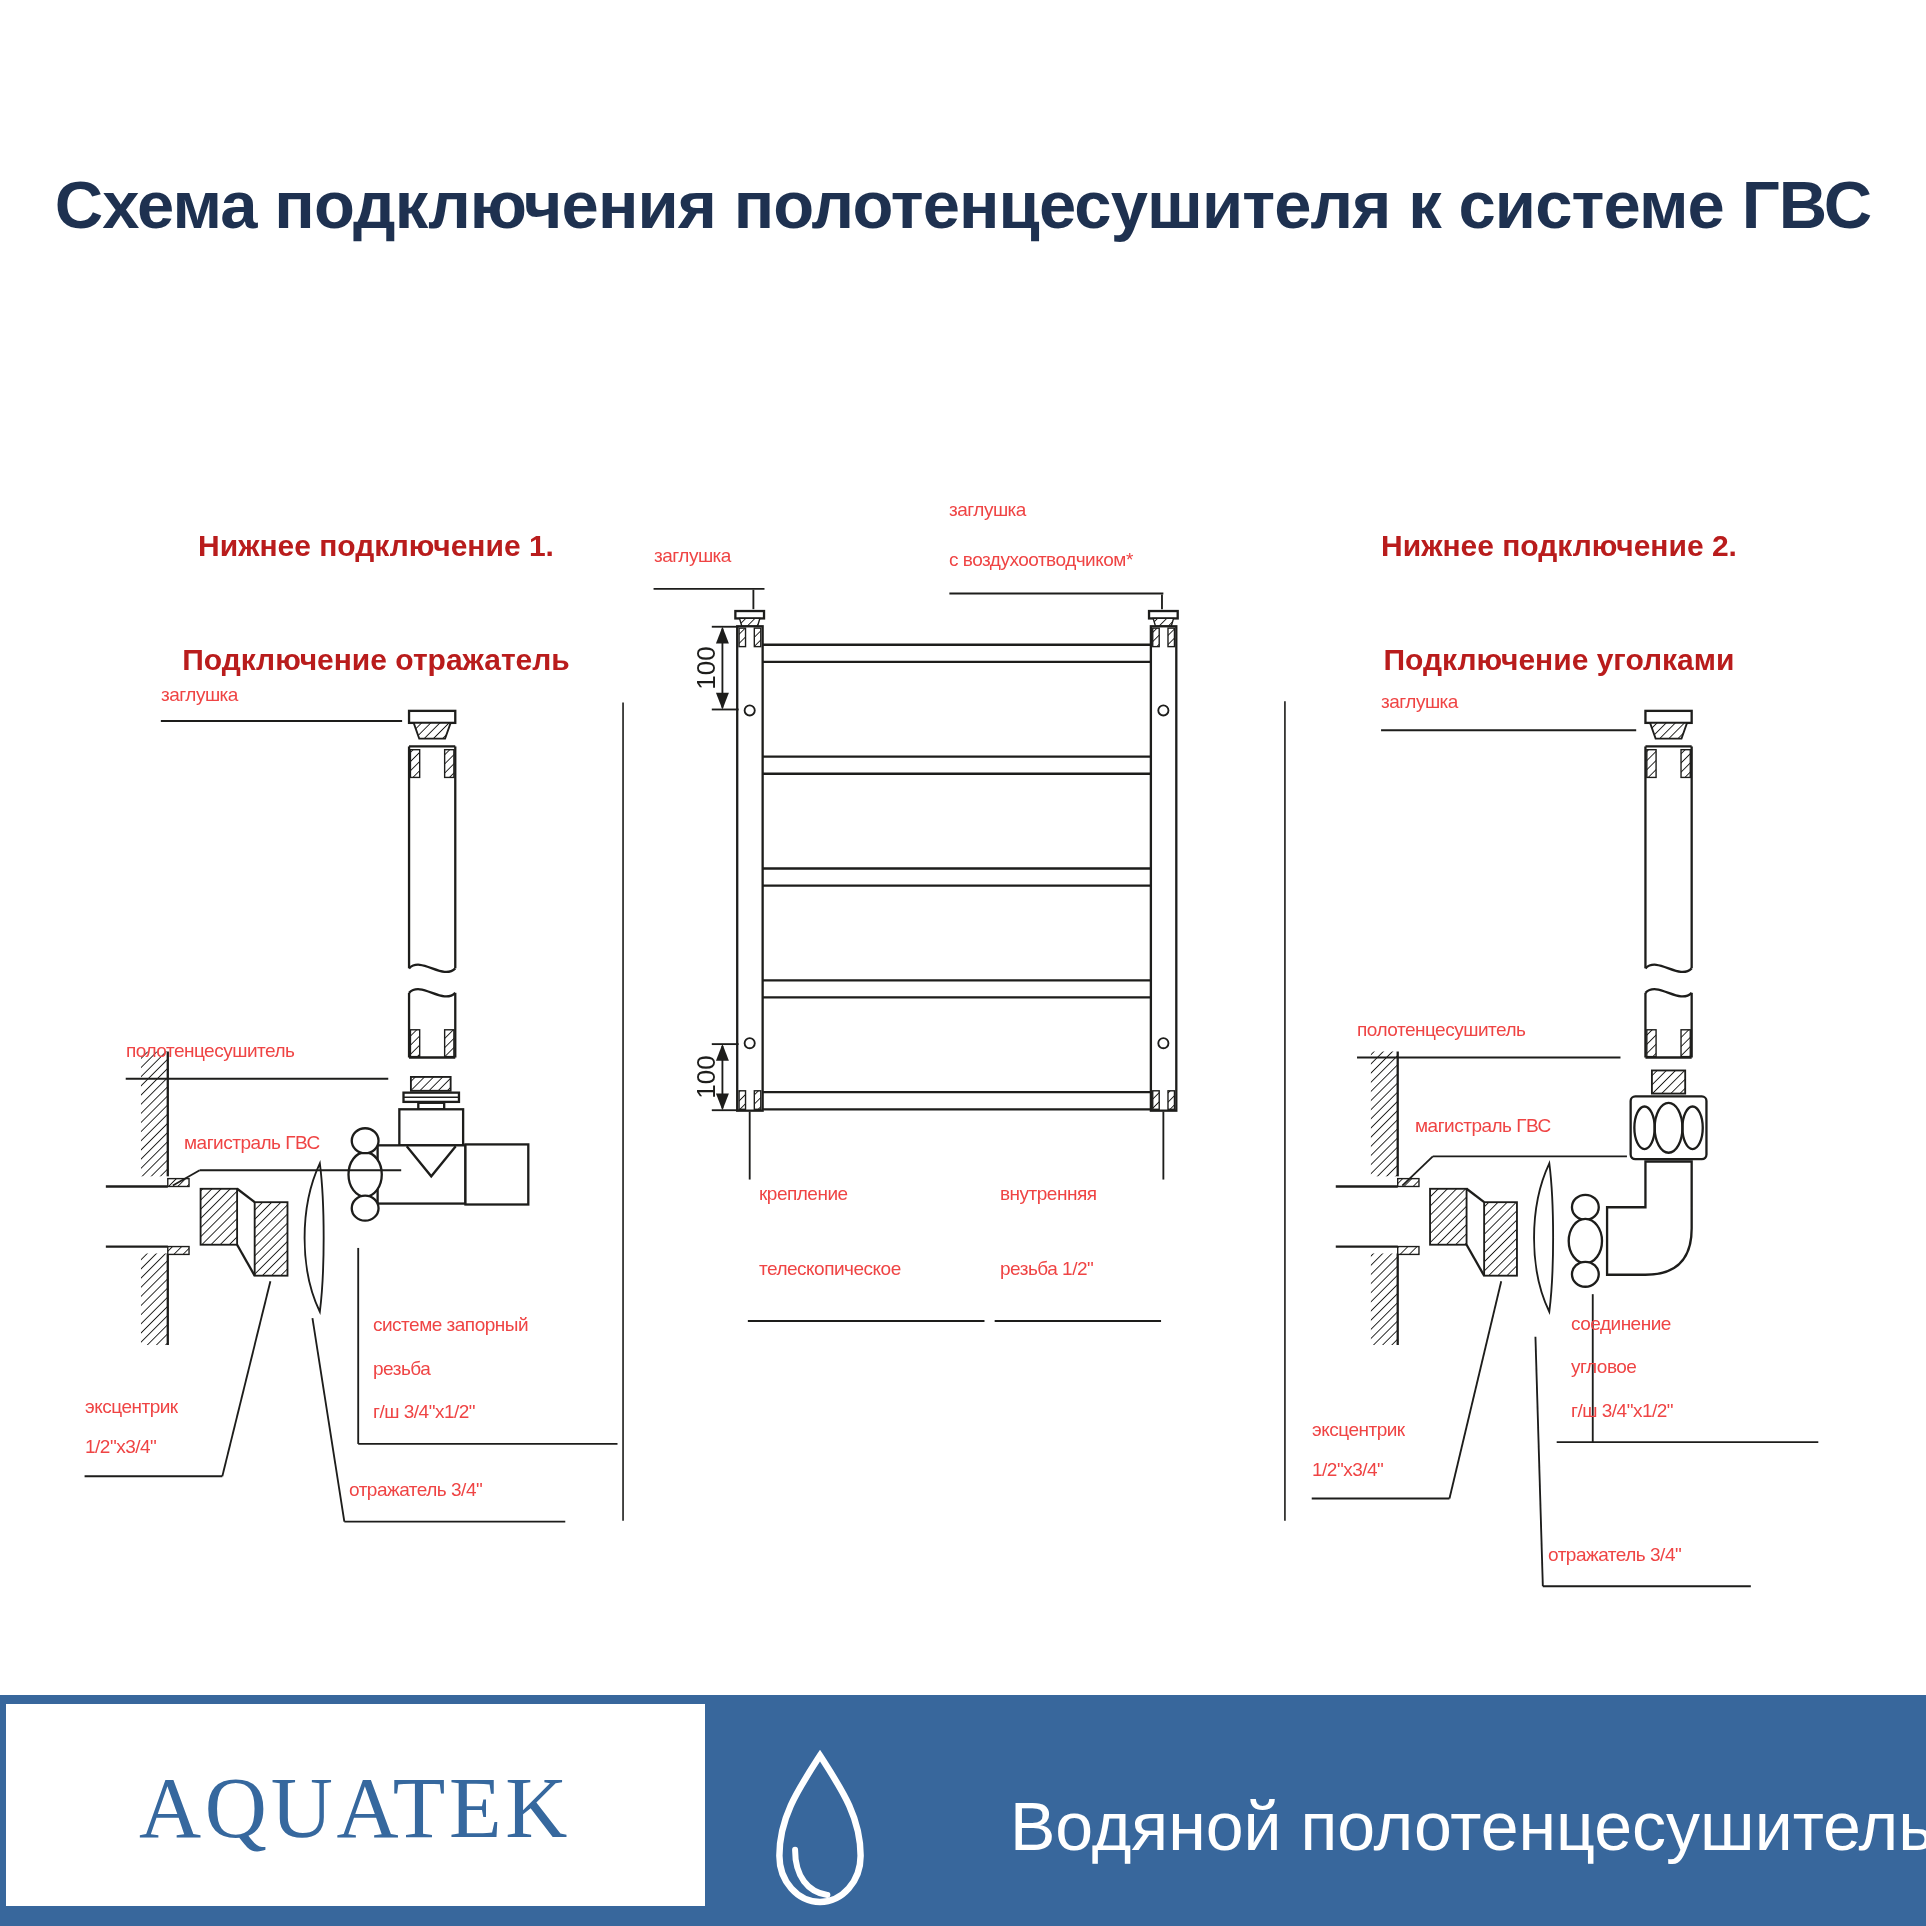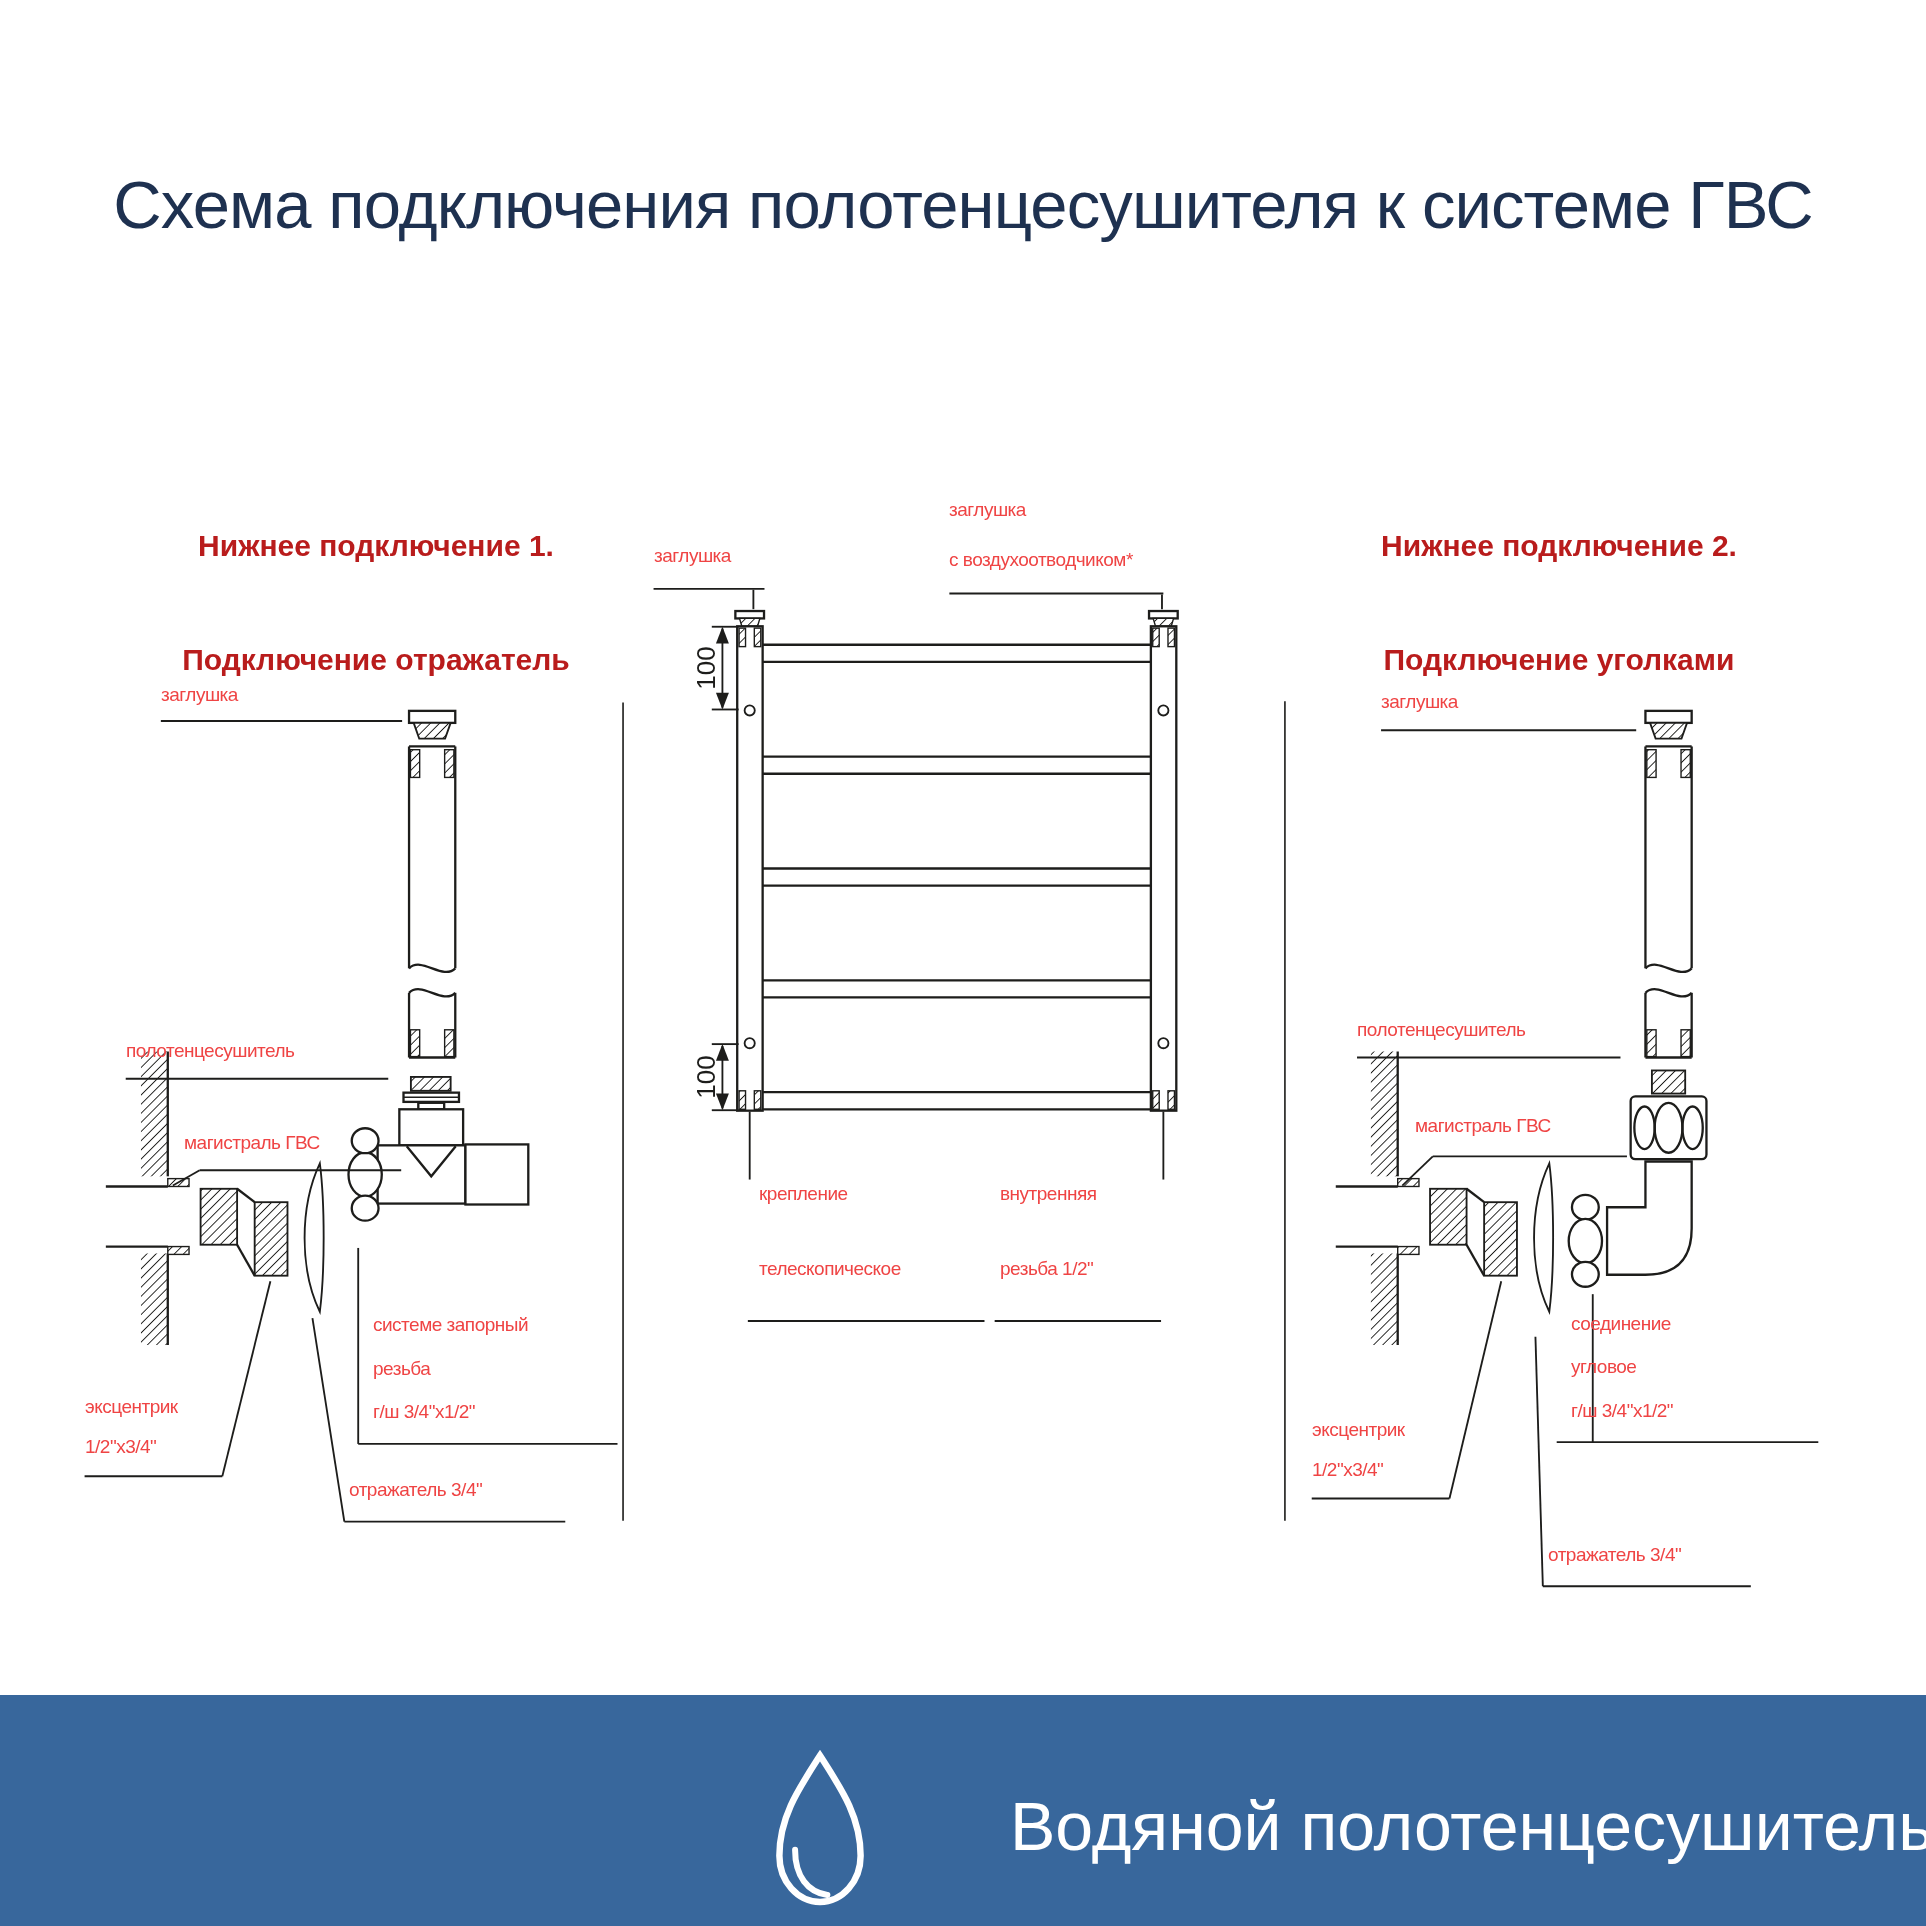--- a/index.html
+++ b/index.html
@@ -1,17 +1,17 @@
 <!DOCTYPE html>
 <html style="font-size:7.4px"><head>
 <meta charset="utf-8">
 <style>
   html,body{margin:0;padding:0}
   body{width:1926px;height:1926px;background:#fff;font-family:"Liberation Sans",sans-serif;position:relative;overflow:hidden}
-  .title{position:absolute;left:0;top:166px;width:1926px;text-align:center;font-weight:normal;font-size:67px;color:#1e3150;letter-spacing:-0.9px;white-space:nowrap}
+  .title{position:absolute;left:0;top:166px;width:1926px;text-align:center;font-weight:bold;font-size:67px;color:#1e3150;letter-spacing:-0.9px;white-space:nowrap}
   .hdr{position:absolute;width:462px;text-align:center;font-size:30px;font-weight:bold;color:#b91c1c;white-space:nowrap}
   .lbl{position:absolute;font-size:19px;line-height:1.04;color:#ef4444;white-space:nowrap;letter-spacing:-0.5px}
   .dim{position:absolute;font-size:26px;color:#1d1d1b;transform:translate(-50%,-50%) rotate(-90deg);white-space:nowrap}
   svg.lineart{position:absolute;left:0;top:0}
   .footer{position:absolute;left:0;top:1695px;width:1926px;height:232px;background:#38679C}
   .logobox{position:absolute;left:5.5px;top:9.2px;width:699px;height:202px;background:#fff;display:flex;align-items:center;justify-content:center}
   .brand{font-family:"Liberation Serif",serif;font-size:86px;color:#36689E;letter-spacing:3.7px;transform:translateY(2.8px)}
   .product{position:absolute;left:1010px;top:92px;font-size:68px;color:#ffffff;white-space:nowrap}
   .dropicon{position:absolute;left:760px;top:52px;width:120px;height:176px}
 </style>
@@ -237,19 +237,22 @@
 <div class="lbl" style="left:1357px;top:1020px">полотенцесушитель</div>
 <div class="lbl" style="left:1415px;top:1116px">магистраль ГВС</div>
 <div class="lbl" style="left:1312px;top:1420px">эксцентрик</div>
 <div class="lbl" style="left:1312px;top:1460px">1/2"x3/4"</div>
 <div class="lbl" style="left:1571px;top:1314px">соединение</div>
 <div class="lbl" style="left:1571px;top:1357px">угловое</div>
 <div class="lbl" style="left:1571px;top:1401px">г/ш 3/4"х1/2"</div>
 <div class="lbl" style="left:1548px;top:1545px">отражатель 3/4"</div>
 
 <div class="footer">
+  <div class="logobox">
+    <span class="brand">AQUATEK</span>
+  </div>
   <svg class="dropicon" viewBox="0 0 260 380" fill="none" stroke="#ffffff" stroke-width="14" stroke-linecap="round">
     <path d="M130 18 C175 88 218 150 218 235 A88 100 0 1 1 42 235 C42 150 85 88 130 18 Z"></path>
     <path d="M76 222 C76 280 104 314 146 320" stroke-width="13"></path>
   </svg>
   <div class="product">Водяной полотенцесушитель</div>
 </div>
 
 
 </body></html>

